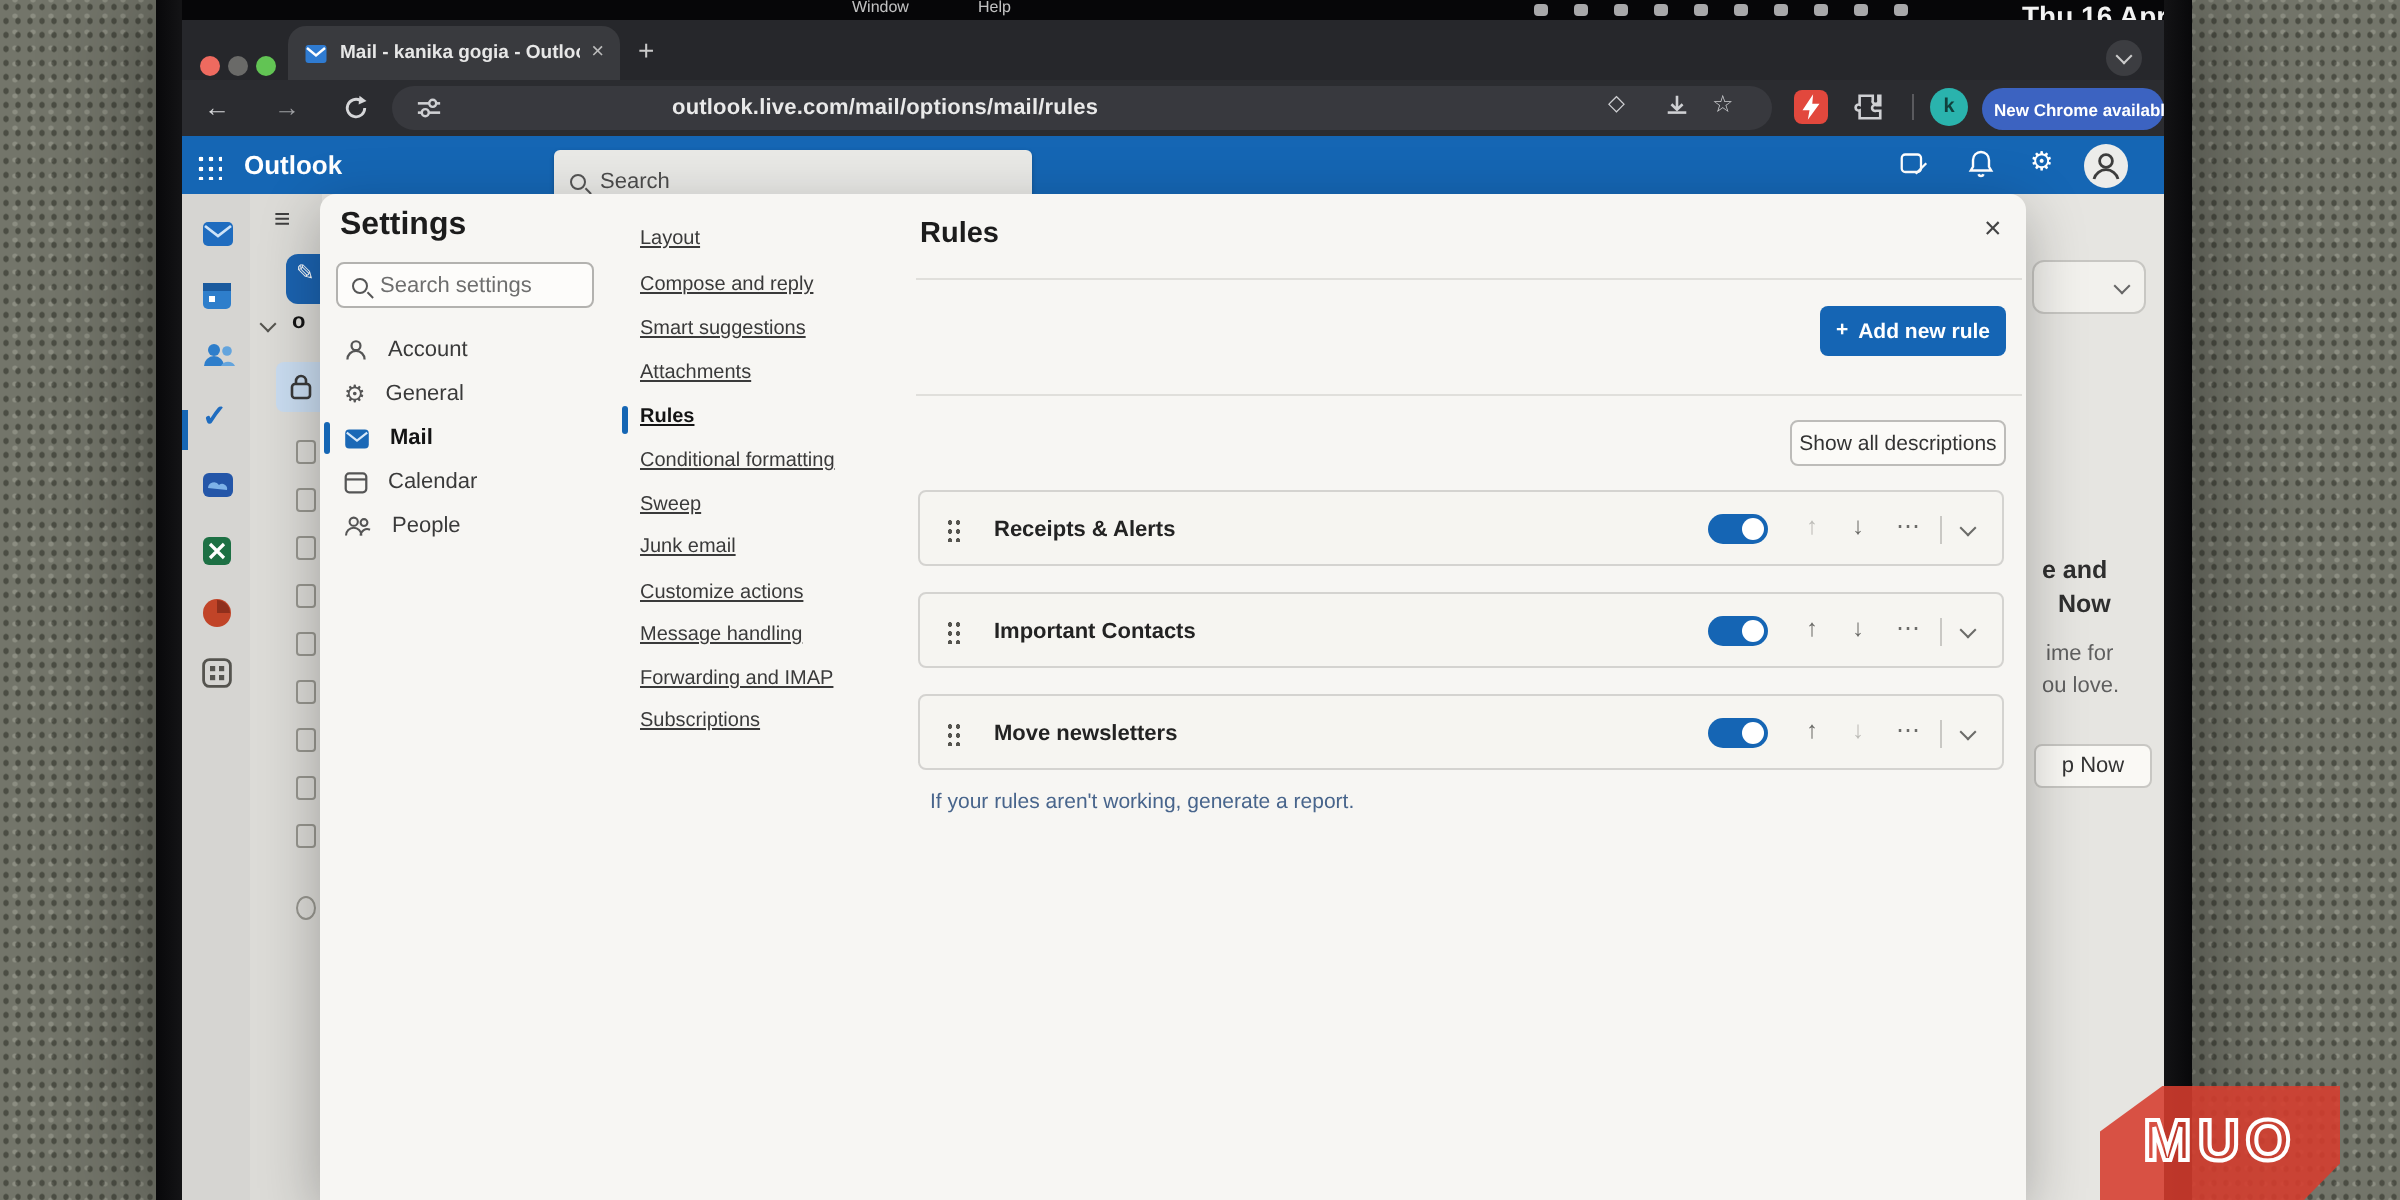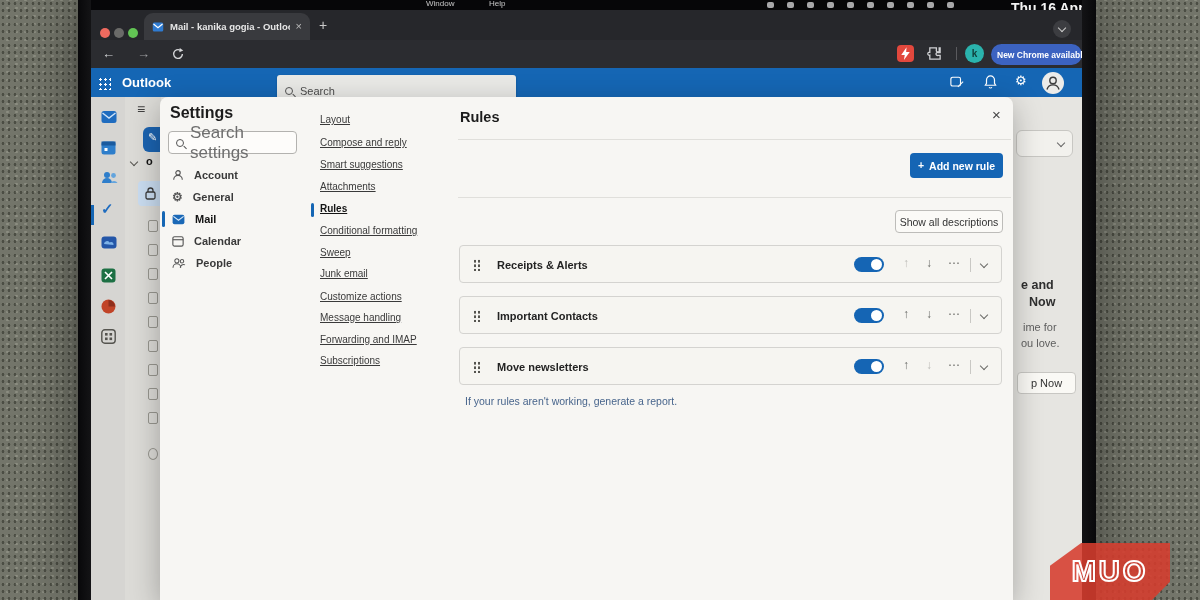--- a/index.html
+++ b/index.html
@@ -59,21 +59,21 @@
   .fstrip { position:absolute; left:34px; top:97px; width:36px; height:503px; background:#dcdbd7; z-index:2; }
   .railico { position:absolute; left:10px; z-index:3; }
   .fgly { position:absolute; left:57px; width:10px; height:12px; border:1.3px solid #97968f; border-radius:2px; z-index:3; }
 
   
   .overlay { position:absolute; left:69px; top:97px; width:853px; height:503px; background:#f7f6f3;
     border-radius:8px 8px 0 0; box-shadow:0 8px 30px rgba(0,0,0,.28); z-index:10; }
   .sTitle { position:absolute; left:10px; top:7px; font-size:16px; font-weight:bold; color:#1c1c1c; }
   .sSearch { position:absolute; left:8px; top:34px; width:129px; height:23px; background:#fdfcfa; border:1px solid #b3b2af;
     border-radius:4px; display:flex; align-items:center; padding:0 7px; gap:6px; }
-  .cat { position:absolute; left:2px; width:138px; height:20px; display:flex; align-items:center; gap:10px; padding-left:10px; font-size:11px; color:#3a3a3a;font-weight:bold; }
+  .cat { position:absolute; left:2px; width:138px; height:20px; display:flex; align-items:center; gap:10px; padding-left:10px; font-size:11px; color:#3a3a3a; }
   .cat.sel { color:#141414; font-weight:bold; }
   .selbar { position:absolute; width:2.5px; background:#1566b4; border-radius:2px; }
   .mitem { position:absolute; left:160px; width:135px; height:15px; font-size:10px; color:#3a3a3a;text-decoration:underline; }
   .mitem.sel { color:#141414; font-weight:bold; }
   .rhead { position:absolute; left:300px; top:12px; font-size:14.5px; font-weight:bold; color:#1c1c1c; }
   .hr { position:absolute; left:298px; width:553px; height:1px; background:#e0dfdb; }
   .desc { position:absolute; left:300px; top:49px; width:372px; font-size:10.5px; line-height:15px; color:#3f3f3f; }
   .addbtn { position:absolute; left:750px; top:56px; width:93px; height:25px; background:#1565b4; border-radius:4px;
     color:#fff; font-size:10.5px; font-weight:bold; display:flex; align-items:center; justify-content:center; gap:5px; }
   .showall { position:absolute; left:735px; top:113px; width:108px; height:23px; background:#fbfaf7; border:1px solid #bdbcb9;
@@ -153,20 +153,35 @@
           </div>
       </div>
 
       <div class="toolbar">
         <span class="navg" style="left:11px">←</span>
         <span class="navg" style="left:46px;color:#9d9ea1">→</span>
         <svg class="abs" style="left:80px;top:7px" width="14" height="14" viewBox="0 0 16 16">
             <path d="M13 8 A5 5 0 1 1 10.5 3.7" stroke="#d6d7d9" stroke-width="1.6" fill="none"></path>
             <path d="M10 1 L14 4 L9.5 6 Z" fill="#d6d7d9"></path>
           </svg>
+        <div class="omni">
+          <svg class="abs" style="left:12px;top:5px" width="13" height="12" viewBox="0 0 14 12">
+              <line x1="1" y1="3.5" x2="13" y2="3.5" stroke="#cfd0d3" stroke-width="1.4"></line>
+              <line x1="1" y1="8.5" x2="13" y2="8.5" stroke="#cfd0d3" stroke-width="1.4"></line>
+              <circle cx="9" cy="3.5" r="1.9" fill="#38393e" stroke="#cfd0d3" stroke-width="1.3"></circle>
+              <circle cx="5" cy="8.5" r="1.9" fill="#38393e" stroke="#cfd0d3" stroke-width="1.3"></circle>
+            </svg>
+          <span class="url">outlook.live.com/mail/options/mail/rules</span>
+          <span class="gly abs" style="left:608px;top:4px;font-size:11px;color:#cfd0d3">◇</span>
+          <svg class="abs" style="left:636px;top:4px" width="13" height="13" viewBox="0 0 14 14">
+              <path d="M7 1 V8 M4 5.5 L7 8.5 L10 5.5" stroke="#cfd0d3" stroke-width="1.4" fill="none"></path>
+              <path d="M2 10 H12" stroke="#cfd0d3" stroke-width="1.4"></path>
+            </svg>
+          <span class="gly abs" style="left:660px;top:3px;font-size:12px;color:#cfd0d3">☆</span>
+        </div>
         <div class="extred">
           <svg width="17" height="17" viewBox="0 0 16 16">
               <polygon points="9,2 4,9.5 7.3,9.5 6.5,14 12,6.5 8.6,6.5" fill="#fff"></polygon>
             </svg>
         </div>
         <svg class="abs" style="left:836px;top:6px" width="15" height="15" viewBox="0 0 16 16">
             <path d="M6 2 h4 v2.2 a1.6 1.6 0 1 0 3 0 V2 h1 v5 h-2.2 a1.6 1.6 0 1 0 0 3 H14 v4 H3 V9.8 a1.6 1.6 0 1 1 0-3 V2 h3" fill="none" stroke="#cfd0d3" stroke-width="1.4"></path>
           </svg>
         <div class="abs" style="left:865px;top:7px;width:1px;height:13px;background:#5a5a5e"></div>
         <div class="abs" style="left:874px;top:4px;width:19px;height:19px;border-radius:50%;background:#2ab3ad;color:#10403d;font-size:10px;font-weight:bold;display:flex;align-items:center;justify-content:center">k</div>
@@ -270,21 +285,21 @@
       <span class="adtxt" style="left:930px;top:278px;font-size:12.5px;font-weight:bold;color:#2f2f2f">e and</span>
       <span class="adtxt" style="left:938px;top:295px;font-size:12.5px;font-weight:bold;color:#2f2f2f">Now</span>
       <span class="adtxt" style="left:932px;top:321px;font-size:11px;color:#5f5f5f">ime for</span>
       <span class="adtxt" style="left:930px;top:337px;font-size:11px;color:#5f5f5f">ou love.</span>
       <div class="shopbtn">p Now</div>
 
       <div class="overlay">
         <div class="sTitle">Settings</div>
         <div class="sSearch">
           <span class="mag"></span>
-          <span style="font-size:17px;color:#6e6e6e">Search settings</span>
+          <span style="font-size:11px;color:#6e6e6e">Search settings</span>
         </div>
 
         <div class="cat" style="top:68px">
           <svg width="12" height="12" viewBox="0 0 14 14">
               <circle cx="7" cy="4.5" r="2.6" fill="none" stroke="#555" stroke-width="1.3"></circle>
               <path d="M2 12.5 a5 5 0 0 1 10 0" fill="none" stroke="#555" stroke-width="1.3"></path>
             </svg>
           <span>Account</span>
         </div>
         <div class="cat" style="top:90px">

